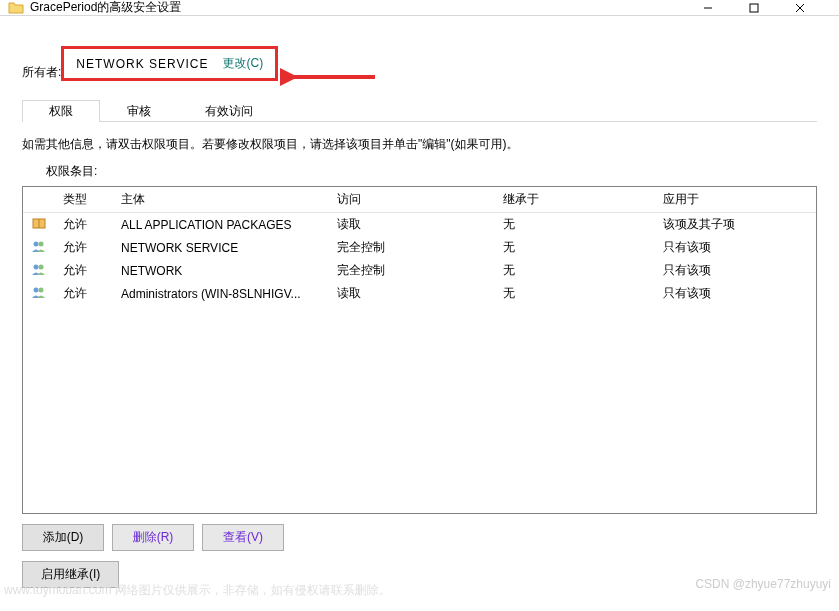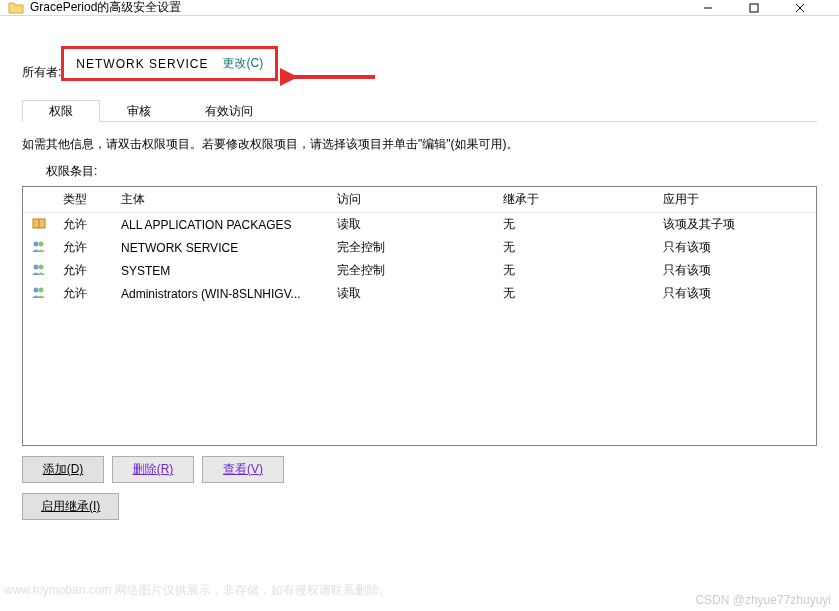--- a/index.html
+++ b/index.html
@@ -21,34 +21,34 @@
     
     .arrow { position: absolute; left: 280px; top: 64px; }
     
     .tabs { display: flex; border-bottom: 1px solid #d8d8d8; margin-top: 6px; }
     .tab { padding: 2px 26px; border: 1px solid transparent; border-bottom: none; cursor: pointer; position: relative; top: 1px; }
     .tab.active { border-color: #d8d8d8; background: #fff; }
     
     .info-text { margin: 14px 0 10px 0; }
     .entries-label { margin-bottom: 6px; margin-left: 24px; }
     
-    .table-wrap { border: 1px solid #828282; height: 260px; overflow: auto; }
+    .table-wrap { border: 1px solid #828282; height: 328px; overflow: auto; }
     .perm-table { width: 100%; border-collapse: collapse; }
     .perm-table th { text-align: left; font-weight: normal; padding: 4px 8px; border-bottom: 1px solid #e5e5e5; background: #fff; }
     .perm-table td { padding: 3px 8px; }
     .row-icon { width: 20px; }
     .row-icon span { display: inline-block; width: 16px; height: 14px; }
     
     .buttons-row { display: flex; gap: 8px; margin-top: 10px; }
-    .btn { padding: 4px 18px; border: 1px solid #adadad; background: #e1e1e1; cursor: pointer; font-size: 12px; min-width: 82px; text-align: center; text-decoration: underline; }
+    .btn { padding: 4px 18px; border: 1px solid #adadad; background: #e1e1e1; cursor: pointer; font-size: 12px; min-width: 82px; text-align: center; }
     .btn:disabled, .btn.disabled { color: #6d28d9; background: #e8e8e8; cursor: default; }
     
     .inherit-row { margin-top: 10px; }
     
-    .watermark { position: absolute; right: 8px; bottom: 4px; color: #ccc; font-size: 12px; }
+    .watermark { position: absolute; right: 8px; bottom: 20px; color: #ccc; font-size: 12px; }
     .watermark-left { position: absolute; left: 4px; bottom: 12px; color: #e0e0e0; font-size: 12px; }
     
     .icon-folder { fill: #f8d775; stroke: #d9a634; }
   </style>
 </head>
 <body>
 
 <div class="titlebar">
   <span class="titlebar-icon">
     <svg viewBox="0 0 16 16">
@@ -142,21 +142,21 @@
             <td>只有该项</td>
           </tr>
           <tr>
             <td class="row-icon"><span><svg width="16" height="14" viewBox="0 0 16 14">
                   <circle cx="5" cy="5" r="2.5" fill="#6aa0d8"></circle>
                   <circle cx="10" cy="5" r="2.5" fill="#8ac080"></circle>
                   <path d="M1 13 q4-5 8 0" fill="#6aa0d8"></path>
                   <path d="M6 13 q4-5 8 0" fill="#8ac080"></path>
                 </svg></span></td>
             <td>允许</td>
-            <td>SYSTEM</td>
+            <td>NETWORK</td>
             <td>完全控制</td>
             <td>无</td>
             <td>只有该项</td>
           </tr>
           <tr>
             <td class="row-icon"><span><svg width="16" height="14" viewBox="0 0 16 14">
                   <circle cx="5" cy="5" r="2.5" fill="#6aa0d8"></circle>
                   <circle cx="10" cy="5" r="2.5" fill="#8ac080"></circle>
                   <path d="M1 13 q4-5 8 0" fill="#6aa0d8"></path>
                   <path d="M6 13 q4-5 8 0" fill="#8ac080"></path>

